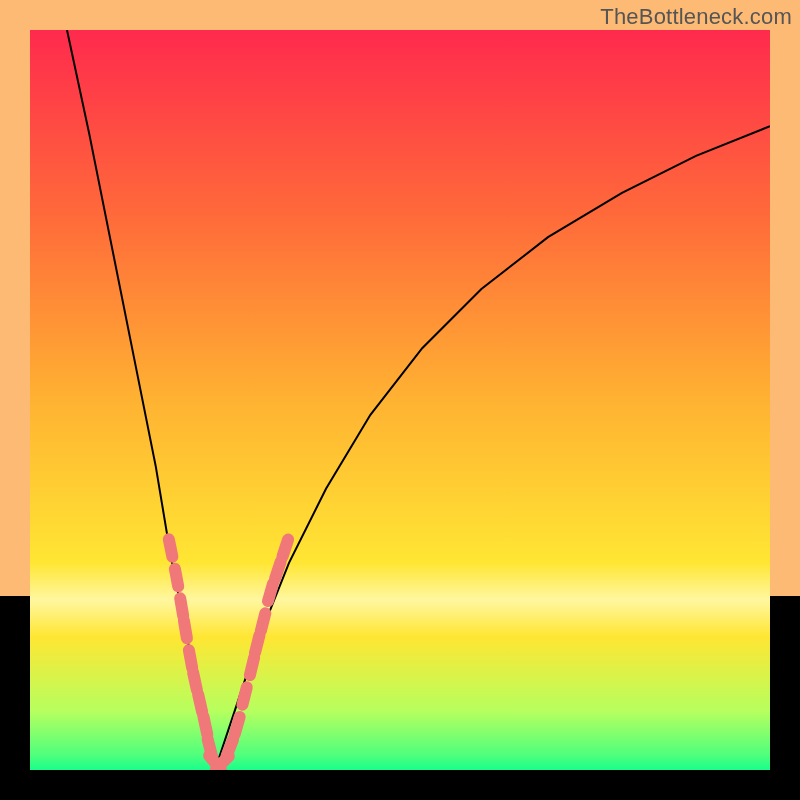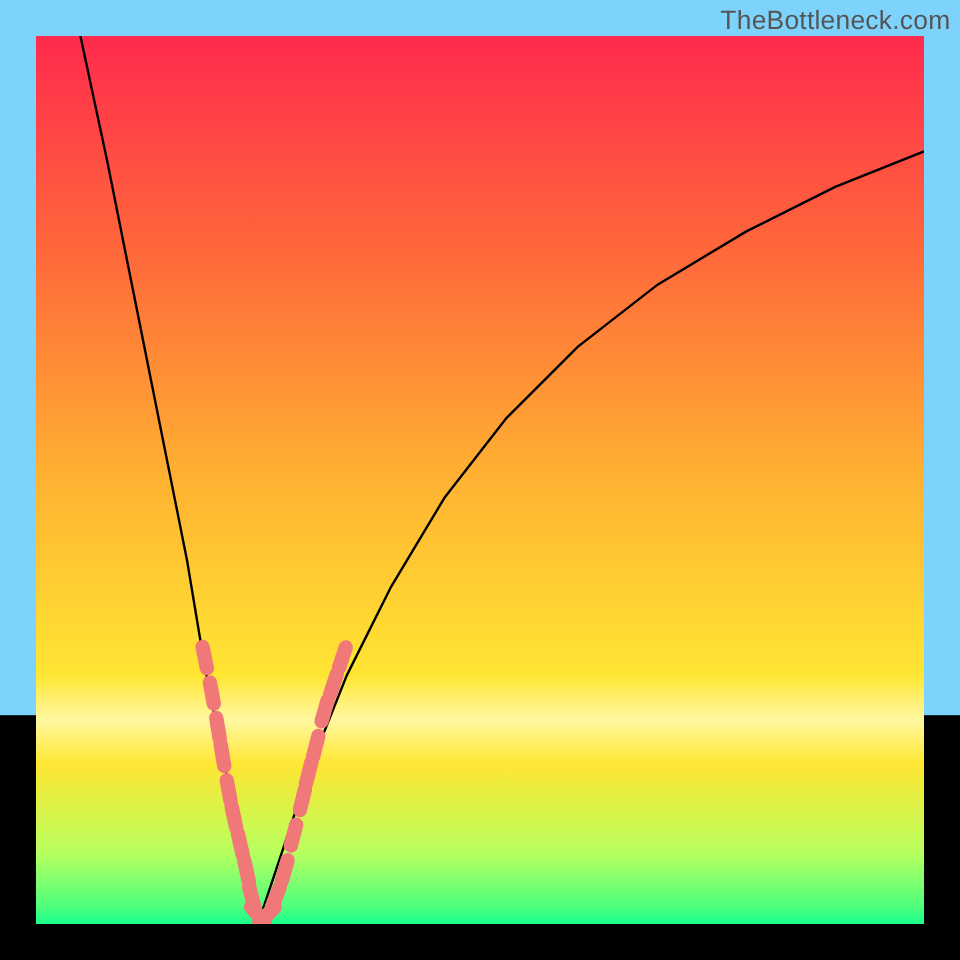--- a/index.html
+++ b/index.html
@@ -8,21 +8,21 @@
     width: 800px;
     height: 800px;
     overflow: hidden;
     background: #000;
     font-family: Arial, Helvetica, sans-serif;
   }
   .frame {
     position: absolute;
     left: 0; top: 0;
     width: 800px; height: 596px;
-    background: #7dd3fc;
+    background: #fdba74;
   }
   .plot-area {
     position: absolute;
     left: 30px;
     top: 30px;
     width: 740px;
     height: 740px;
     background: linear-gradient(
       to bottom,
       var(--c-top) 0%,

